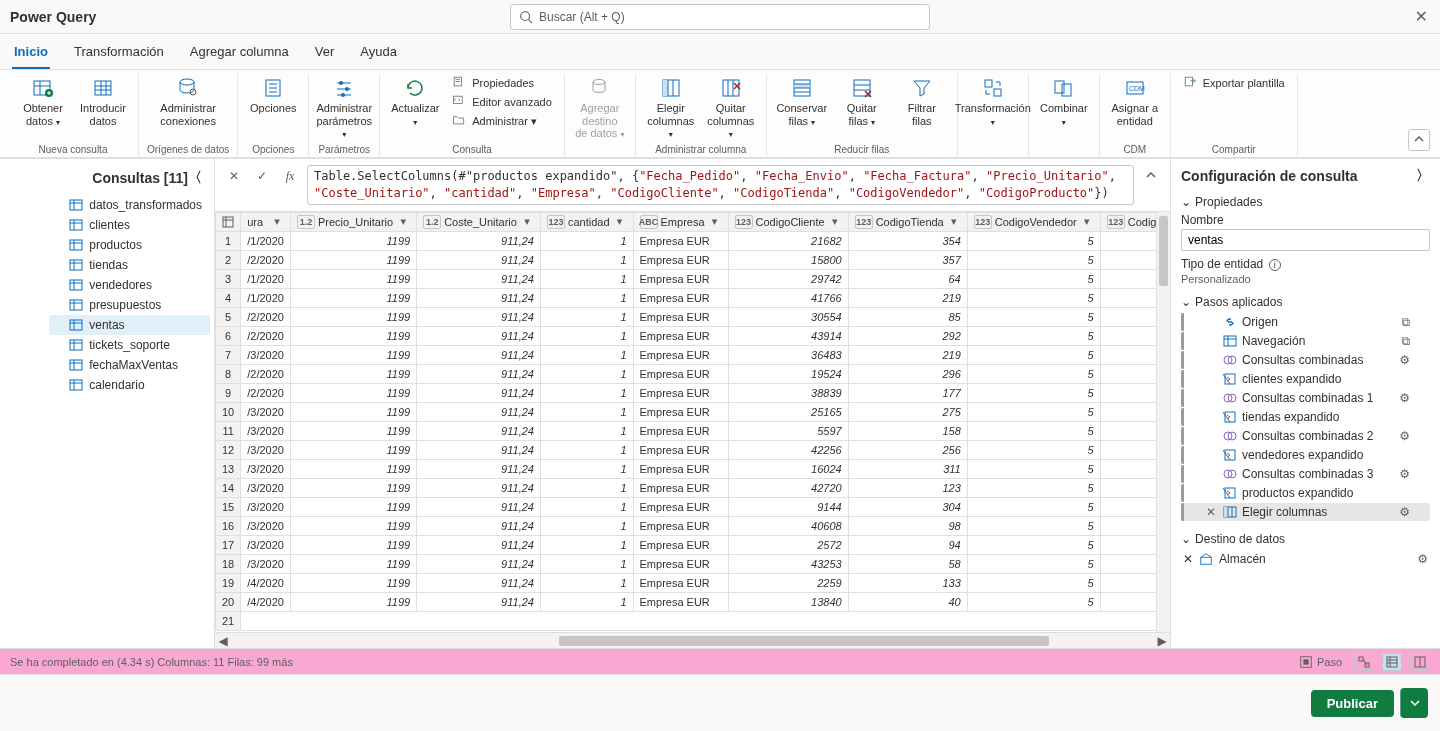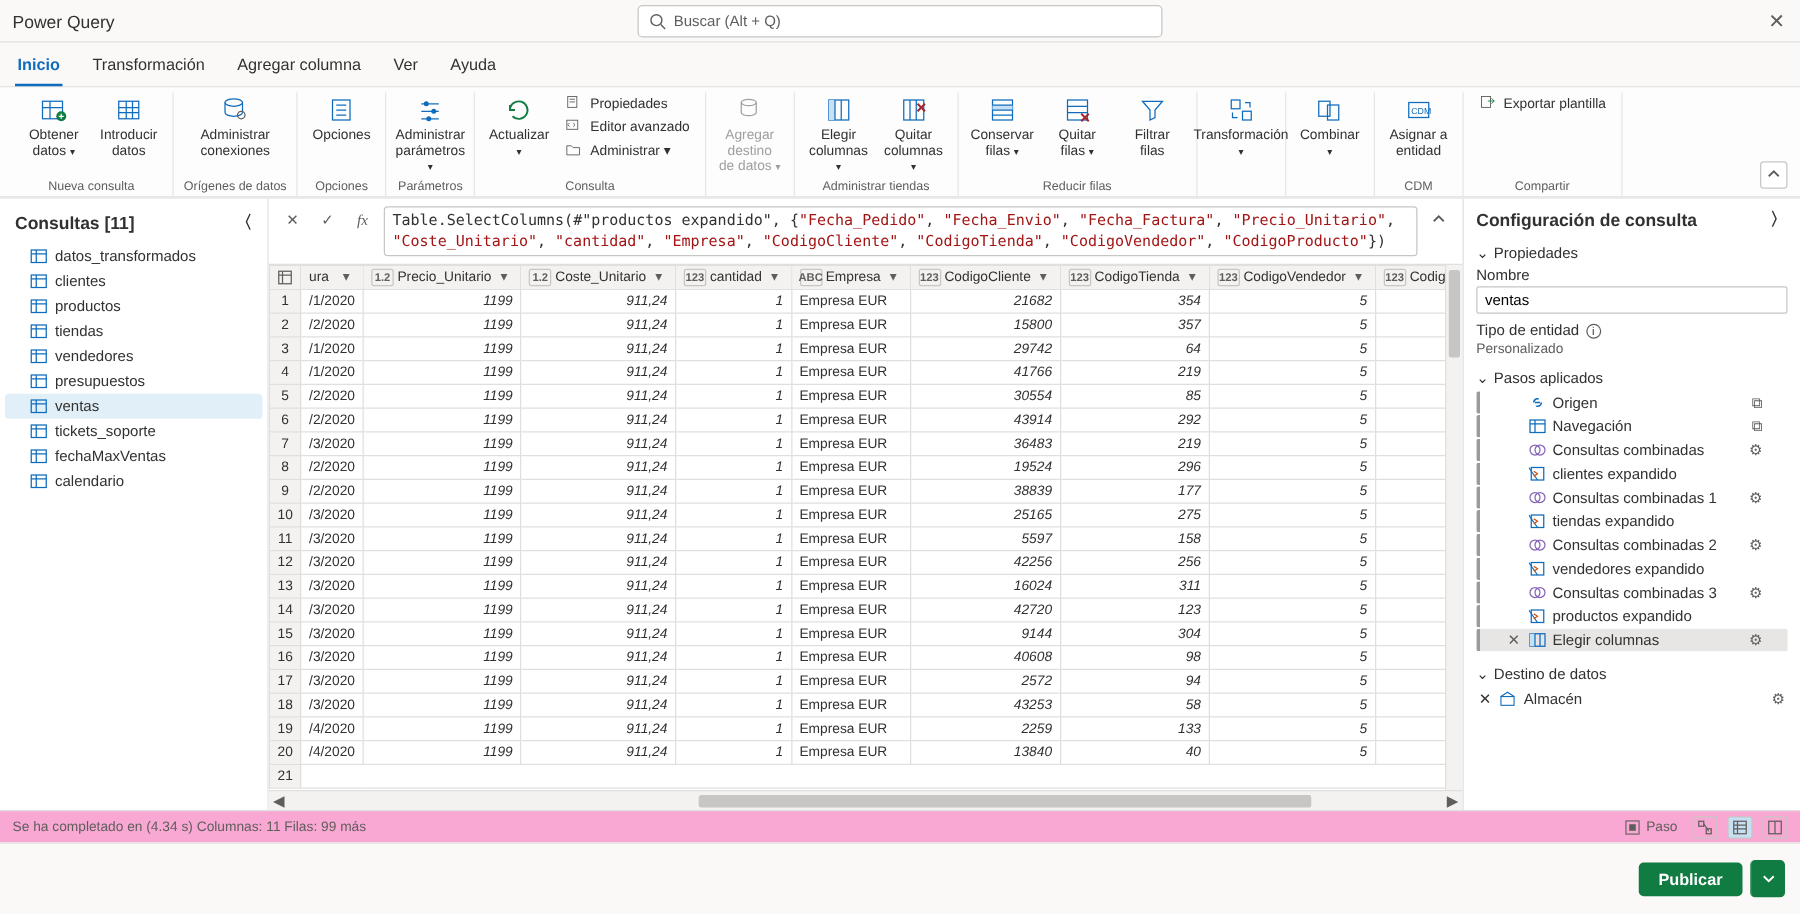--- a/index.html
+++ b/index.html
@@ -18,21 +18,21 @@
   
   .title-bar {
     height: 34px;
     display: flex;
     align-items: center;
     padding: 0 10px;
     border-bottom: 1px solid #e1dfdd;
     background: #faf9f8;
     position: relative;
   }
-  .title-bar .title { font-weight: 400; font-size: 14px; }
+  .title-bar .title { font-weight: 700; font-size: 14px; }
   .search-box {
     position: absolute;
     left: 50%;
     transform: translateX(-50%);
     width: 420px;
     height: 26px;
     border: 1px solid #c8c6c4;
     border-radius: 4px;
     background: #fff;
     display: flex;
@@ -125,20 +125,21 @@
     border-top:1px solid #e1dfdd;
   }
 
   
   .queries {
     width: 215px;
     border-right: 1px solid #e1dfdd;
     background: #fff;
     display:flex;flex-direction:column;
     padding: 8px 4px;
+    align-items: flex-end;
   }
   .queries-header{
     display:flex;justify-content:space-between;align-items:center;
     font-weight:600;font-size:14px;padding:2px 8px 8px 8px;
   }
   .query-item{
     display:flex;align-items:center;gap:6px;
     padding:3px 8px 3px 20px;
     cursor:pointer;border-radius:3px;font-size:12px;
   }
@@ -414,21 +415,21 @@
               <rect x="3" y="3" width="16" height="16" fill="none" stroke="#0f6cbd"></rect>
               <line x1="8" y1="3" x2="8" y2="19" stroke="#0f6cbd"></line>
               <line x1="13" y1="3" x2="13" y2="19" stroke="#0f6cbd"></line>
               <line x1="14" y1="6" x2="20" y2="12" stroke="#a4262c" stroke-width="1.5"></line>
               <line x1="20" y1="6" x2="14" y2="12" stroke="#a4262c" stroke-width="1.5"></line>
             </svg>
           </span>
           <span>Quitar columnas <span style="font-size:8px">▾</span></span>
         </div>
       </div>
-      <div class="group-label">Administrar tiendas</div>
+      <div class="group-label">Administrar columna</div>
     </div>
     <div class="ribbon-group">
       <div class="ribbon-row">
         <div class="ribbon-btn">
           <span class="ico">
             <svg width="22" height="22" viewBox="0 0 22 22">
               <rect x="3" y="3" width="16" height="16" fill="none" stroke="#0f6cbd"></rect>
               <rect x="3" y="7" width="16" height="4" fill="#c7e0f4"></rect>
               <line x1="3" y1="7" x2="19" y2="7" stroke="#0f6cbd"></line>
               <line x1="3" y1="11" x2="19" y2="11" stroke="#0f6cbd"></line>

